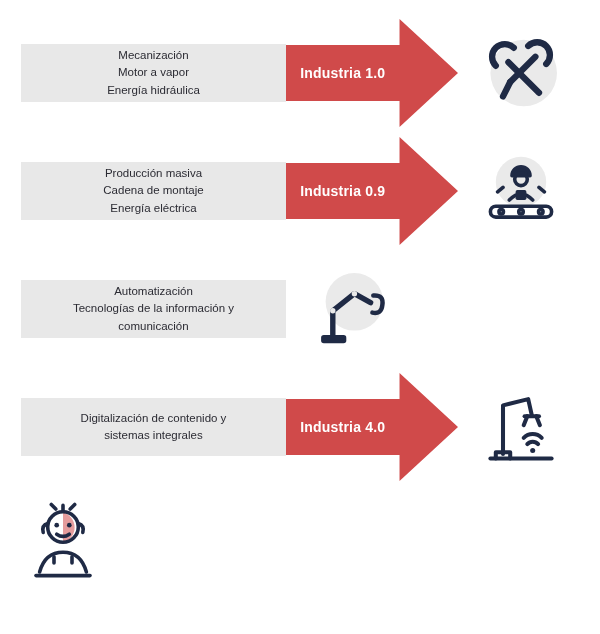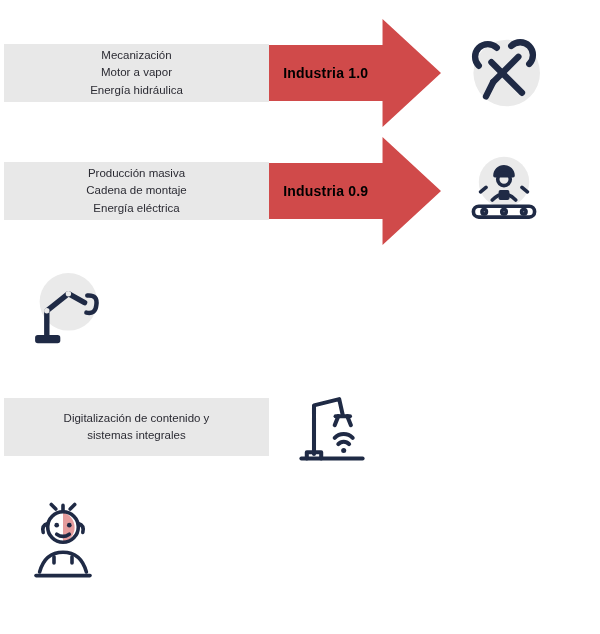--- a/index.html
+++ b/index.html
@@ -4,21 +4,21 @@
 <style>
   * { margin:0; padding:0; box-sizing:border-box; }
   html, body {
     width:600px; height:634px;
     background:#ffffff;
     font-family:"Liberation Sans", sans-serif;
   }
   .canvas { width:600px; height:634px; padding-top:14px; overflow:hidden; }
   .row { display:flex; align-items:center; height:118px; }
   .desc-box {
-    margin-left:4px;
+    margin-left:21px;
     width:265px; height:58px;
     background:#e8e8e8;
     display:flex; align-items:center; justify-content:center;
     flex:none;
   }
   .desc {
     font-size:11.5px;
     line-height:1.5;
     color:#2b2b33;
     text-align:center;
@@ -30,21 +30,21 @@
     background:#d04a4a;
     clip-path:polygon(0 24%, 66% 24%, 66% 0, 100% 50%, 66% 100%, 66% 76%, 0 76%);
     flex:none;
   }
   .arrow-label {
     position:absolute;
     left:0; top:50%;
     transform:translateY(-50%);
     width:66%;
     text-align:center;
-    color:#000000;
+    color:#ffffff;
     font-weight:bold;
     font-size:14px;
     letter-spacing:0.2px;
   }
   .icon-wrap {
     margin-left:16px;
     width:94px; height:96px;
     flex:none;
     display:flex; align-items:center; justify-content:center;
   }
@@ -99,38 +99,46 @@
           <rect x="16" y="67" width="68" height="12" rx="6"></rect>
           <circle cx="28" cy="73" r="2.5"></circle>
           <circle cx="50" cy="73" r="2.5"></circle>
           <circle cx="72" cy="73" r="2.5"></circle>
         </g>
       </svg>
     </div>
   </div>
 
   <div class="row">
+    <div class="desc-box">
+      <span class="desc">Automatización
+Tecnologías de la información y
+comunicación</span>
+    </div>
     <div class="icon-wrap">
       <svg viewBox="0 0 100 100" width="90" height="90" aria-hidden="true">
         <circle cx="56" cy="42" r="32" fill="#eaeaea"></circle>
         <g fill="none" stroke="#1f2a45" stroke-width="6" stroke-linecap="round" stroke-linejoin="round">
           <path d="M32 80 V52 L56 33 L74 43"></path>
           <path d="M77 35 q12 -1 10 11 q-1 10 -11 8" stroke-width="5"></path>
         </g>
         <circle cx="32" cy="52" r="3" fill="#eaeaea"></circle>
         <circle cx="56" cy="33" r="3" fill="#eaeaea"></circle>
         <rect x="19" y="79" width="28" height="9" rx="3" fill="#1f2a45"></rect>
       </svg>
     </div>
   </div>
 
   <div class="row">
     <div class="desc-box">
       <span class="desc">Digitalización de contenido y
 sistemas integrales</span>
+    </div>
+    <div class="arrow">
+      <span class="arrow-label">Industria 4.0</span>
     </div>
     <div class="icon-wrap">
       <svg viewBox="0 0 100 100" width="90" height="90" aria-hidden="true">
         <g fill="none" stroke="#1f2a45" stroke-width="4.5" stroke-linecap="round" stroke-linejoin="round">
           <path d="M30 80 V26 L58 19 L62 37"></path>
           <path d="M54 38 h16"></path>
           <path d="M57 38 l-4 10 M67 38 l4 10"></path>
           <path d="M53 62 a14 14 0 0 1 20 0"></path>
           <path d="M57 69 a8 8 0 0 1 12 0"></path>
           <path d="M16 85 h68"></path>

